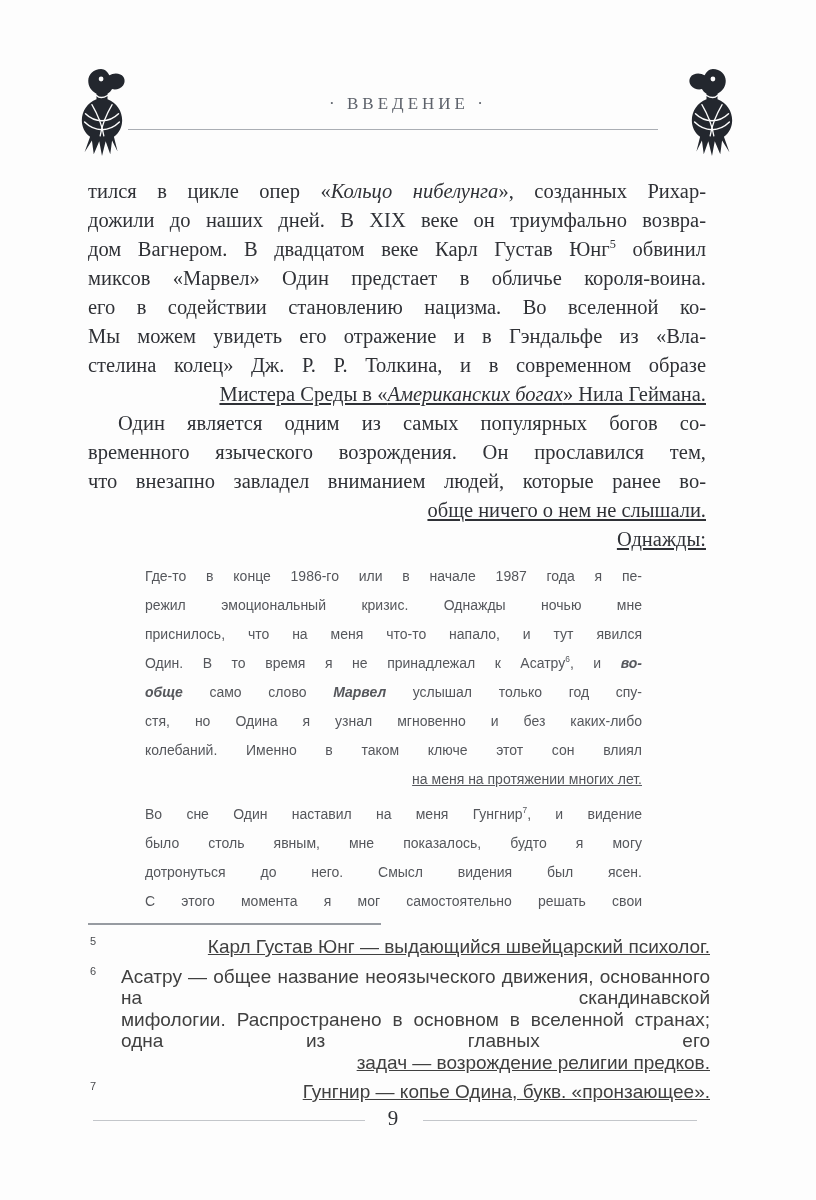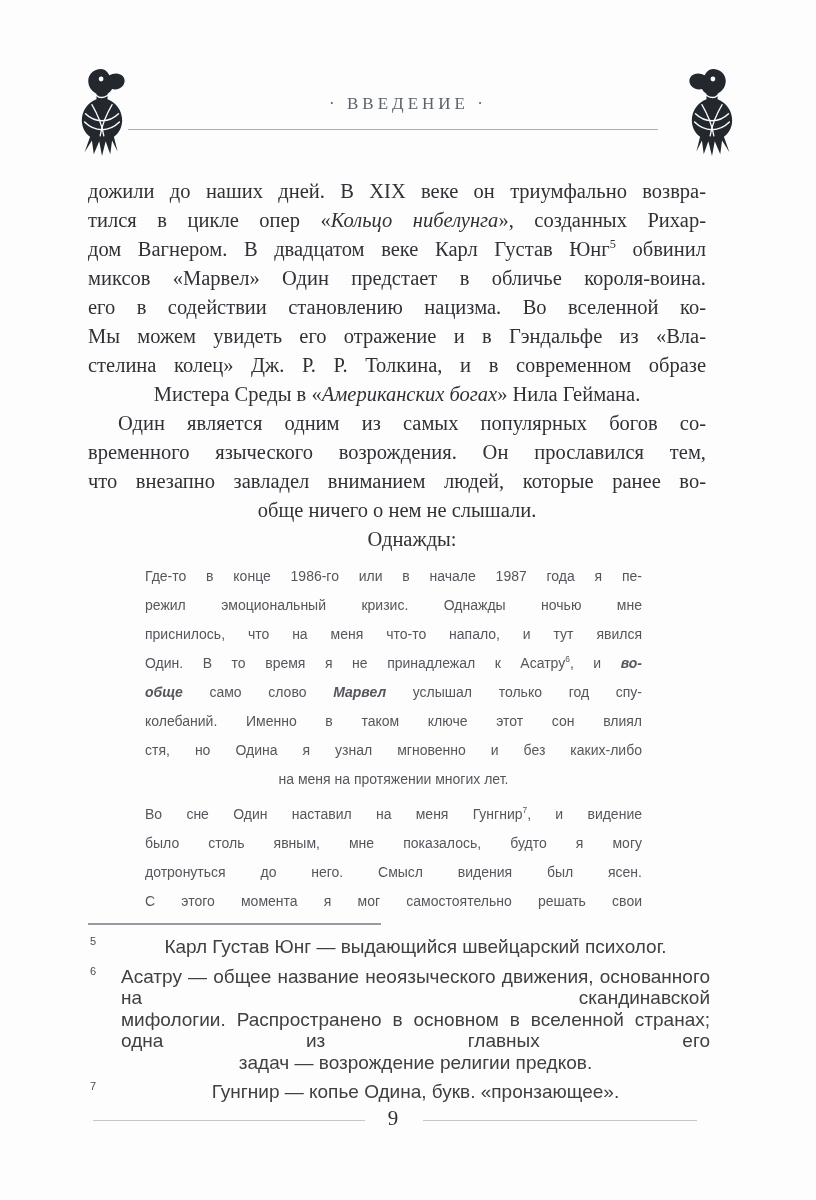--- a/index.html
+++ b/index.html
@@ -24,21 +24,21 @@
   .textcol { position:absolute; top:162px; left:88px; width:618px; }
 
   .body-para .ln { font-family:"Liberation Serif", serif; font-size:20.5px;
                    line-height:29px; color:#2f3136; }
   .quote-para { margin-left:57px; width:497px; margin-top:8px; }
   .quote-para + .quote-para { margin-top:6px; }
   .quote-para .ln { font-family:"Liberation Sans", sans-serif; font-size:14px;
                     line-height:29px; color:#55575c; }
 
   .ln.just  { text-align:justify; text-align-last:justify; }
-  .ln.endln { text-align:center; }
+  .ln.endln { text-align:right;text-decoration:underline; }
   .ln.indent { text-indent:30px; }
 
   sup.sup { font-size:60%; line-height:0; vertical-align:super; }
   .i  { font-style:italic; }
   .bi { font-style:italic; font-weight:bold; }
 
   
   .fnrule { position:absolute; top:908px; left:88px; width:293px; height:2px;
             background:#979ba1; }
   .fncol { position:absolute; top:921px; left:88px; width:622px; }
@@ -91,22 +91,22 @@
       <path d="M24 30 C27 33 31 33 36 30" stroke="#fdfdfd" stroke-width="1.5" fill="none" stroke-linecap="round"></path>
       <path d="M12 50 C22 60 38 60 48 50" stroke="#fdfdfd" stroke-width="1.6" fill="none" stroke-linecap="round"></path>
       <path d="M11 59 C22 70 38 70 49 59" stroke="#fdfdfd" stroke-width="1.6" fill="none" stroke-linecap="round"></path>
       <path d="M19 40 C26 52 30 62 32 74" stroke="#fdfdfd" stroke-width="1.4" fill="none" stroke-linecap="round"></path>
       <path d="M41 40 C34 52 30 62 28 74" stroke="#fdfdfd" stroke-width="1.4" fill="none" stroke-linecap="round"></path>
     </svg>
   </div>
 
   <main class="textcol" id="paragraphs">
       <div class="body-para">
+        <div class="ln just">тился в цикле опер «<span class="i">Кольцо нибелунга</span>», созданных Рихар-</div>
         <div class="ln just">дожили до наших дней. В XIX веке он триумфально возвра-</div>
-        <div class="ln just">тился в цикле опер «<span class="i">Кольцо нибелунга</span>», созданных Рихар-</div>
         <div class="ln just">дом Вагнером. В двадцатом веке Карл Густав Юнг<sup class="sup">5</sup> обвинил</div>
         <div class="ln just">миксов «Марвел» Один предстает в обличье короля-воина.</div>
         <div class="ln just">его в содействии становлению нацизма. Во вселенной ко-</div>
         <div class="ln just">Мы можем увидеть его отражение и в Гэндальфе из «Вла-</div>
         <div class="ln just">стелина колец» Дж. Р. Р. Толкина, и в современном образе</div>
         <div class="ln endln">Мистера Среды в «<span class="i">Американских богах</span>» Нила Геймана.</div>
       </div>
       <div class="body-para">
         <div class="ln just indent">Один является одним из самых популярных богов со-</div>
         <div class="ln just">временного языческого возрождения. Он прославился тем,</div>
@@ -115,22 +115,22 @@
       </div>
       <div class="body-para">
         <div class="ln endln indent">Однажды:</div>
       </div>
       <div class="quote-para">
         <div class="ln just">Где-то в конце 1986-го или в начале 1987 года я пе-</div>
         <div class="ln just">режил эмоциональный кризис. Однажды ночью мне</div>
         <div class="ln just">приснилось, что на меня что-то напало, и тут явился</div>
         <div class="ln just">Один. В то время я не принадлежал к Асатру<sup class="sup">6</sup>, и <span class="bi">во-</span></div>
         <div class="ln just"><span class="bi">обще</span> само слово <span class="bi">Марвел</span> услышал только год спу-</div>
+        <div class="ln just">стя, но Одина я узнал мгновенно и без каких-либо</div>
         <div class="ln just">колебаний. Именно в таком ключе этот сон влиял</div>
-        <div class="ln just">стя, но Одина я узнал мгновенно и без каких-либо</div>
         <div class="ln endln">на меня на протяжении многих лет.</div>
       </div>
       <div class="quote-para">
         <div class="ln just">Во сне Один наставил на меня Гунгнир<sup class="sup">7</sup>, и видение</div>
         <div class="ln just">было столь явным, мне показалось, будто я могу</div>
         <div class="ln just">дотронуться до него. Смысл видения был ясен.</div>
         <div class="ln just">С этого момента я мог самостоятельно решать свои</div>
       </div>
     </main>
 

